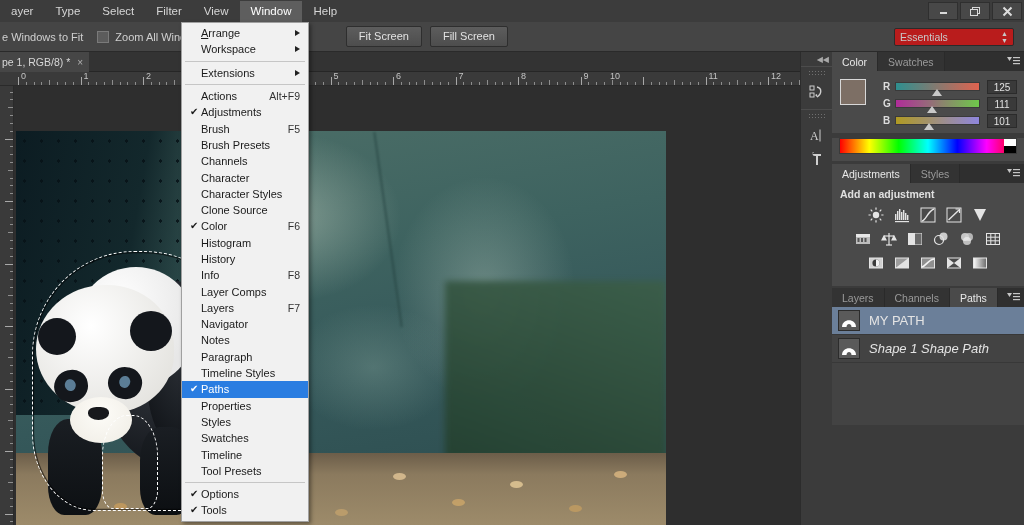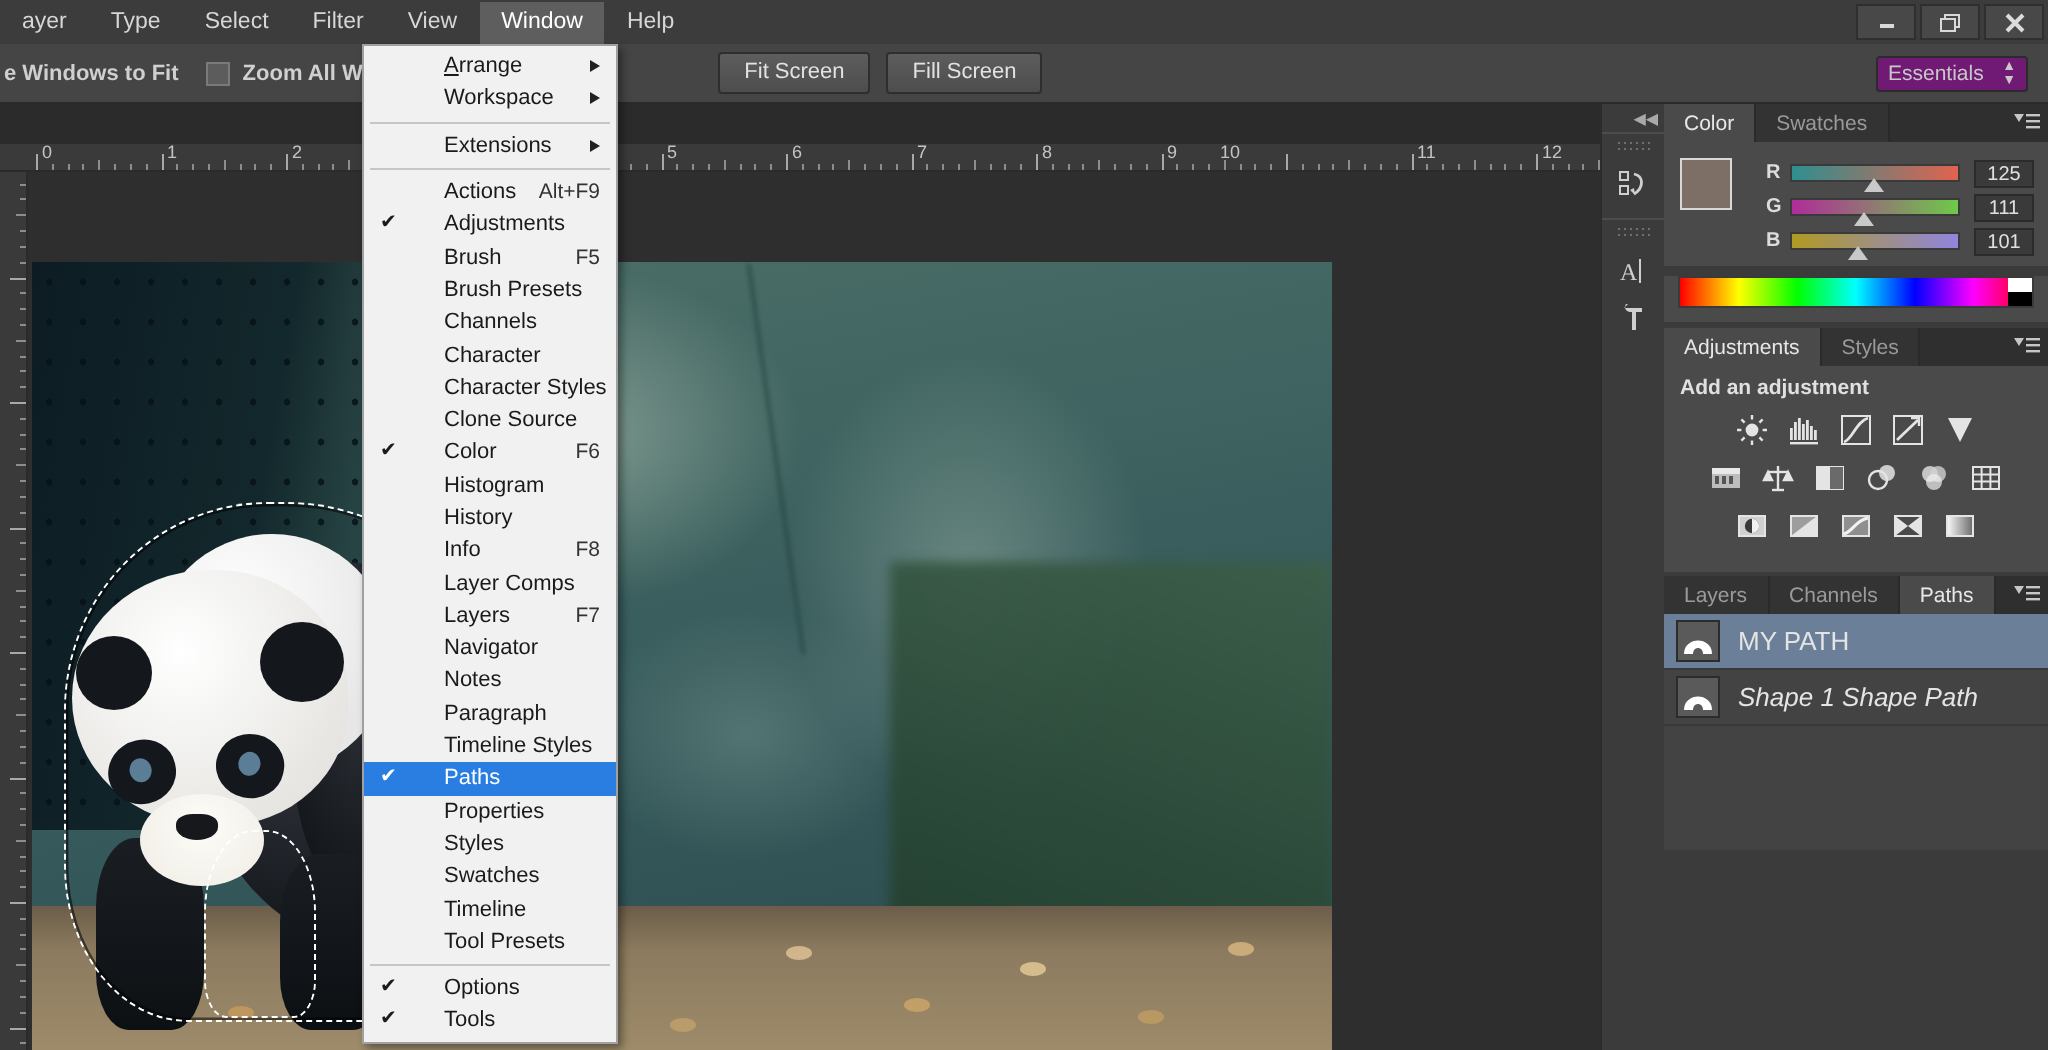--- a/index.html
+++ b/index.html
@@ -38,38 +38,38 @@
   .winbtn.close { }
   .winbtn svg { display:block; }
 
   
   .optionsbar {
     position: absolute; top: 22px; left: 0; width: 1024px; height: 30px;
     background: #454545;
     border-bottom: 1px solid #2a2a2a;
     display: flex; align-items: center;
   }
-  .opt-text { font-size: 11px; color: #d0d0d0; margin-right: 14px; white-space: nowrap; font-weight: bold; }
+  .opt-text { font-size: 11px; color: #d0d0d0; margin-right: 14px; white-space: nowrap; }
   .opt-check {
     width: 12px; height: 12px; background: #5c5c5c; border: 1px solid #7a7a7a;
     margin-right: 6px; flex: none;
   }
   .opt-btn {
     background: linear-gradient(#5d5d5d,#4d4d4d);
     border: 1px solid #2e2e2e; border-radius: 2px;
     color: #e2e2e2; font-size: 11px;
     padding: 3px 12px 4px; margin-right: 8px; white-space: nowrap;
   }
   .opt-spin {
     width: 16px; height: 18px; background: #4a4a4a; border: 1px solid #2e2e2e;
     display:flex; align-items:center; justify-content:center; color:#cfcfcf; font-size:8px;
   }
   .essentials {
     position: absolute; right: 10px; top: 6px;
-    width: 76px; height: 18px; background: #701a75;
+    width: 120px; height: 18px; background: #b91c1c;
     border: 1px solid #2b2b2b; border-radius: 2px;
     display: flex; align-items: center; padding: 0 5px;
     font-size: 10.5px; color: #c8c8c8;
   }
   .essentials .arrow { margin-left: auto; font-size: 7px; line-height: 7px; text-align:center; }
 
   
   .tabstrip {
     position: absolute; top: 52px; left: 0; width: 800px; height: 20px;
     background: #333333; border-bottom: 1px solid #262626;
@@ -339,21 +339,21 @@
   .dropdown {
     position: absolute; left: 181px; top: 22px; width: 128px;
     background: #f1f1f1;
     border: 1px solid #a0a0a0;
     box-shadow: 2px 2px 4px rgba(0,0,0,.4);
     padding: 2px 0 2px 0;
     z-index: 50;
   }
   .dd-item {
     position: relative; height: 16.3px; display: flex; align-items: center;
-    font-size: 11px; color: #1a1a1a; padding-left: 40px; white-space: nowrap;
+    font-size: 11px; color: #1a1a1a; padding-left: 19px; white-space: nowrap;
   }
   .dd-item.sel { background: #2a7de1; color: #ffffff; }
   .dd-item .chk { position: absolute; left: 8px; font-size: 10px; line-height: 10px; }
   .dd-item .sc { position: absolute; right: 8px; font-size: 10.5px; color: #333; }
   .dd-item .sub {
     position: absolute; right: 8px; width: 0; height: 0;
     border-top: 3.5px solid transparent; border-bottom: 3.5px solid transparent;
     border-left: 5px solid #222;
   }
   .dd-item .mn { text-decoration: underline; }
@@ -400,20 +400,26 @@
     <div class="opt-spin" style="margin-right:110px;">▲<br></div>
     <div class="opt-btn">Fit Screen</div>
     <div class="opt-btn">Fill Screen</div>
 
     <div class="essentials">
       <span>Essentials</span>
       <span class="arrow">▲<br>▼</span>
     </div>
   </div>
 
+  <div class="tabstrip">
+    <div class="doctab">
+      <span>pe 1, RGB/8) *</span>
+      <span class="cl">×</span>
+    </div>
+  </div>
 
   <div class="ruler-h" id="rulerH">
       <div class="tick maj" style="left: 18px;"></div>
       <div class="lbl" style="left: 21px;">0</div>
       <div class="tick min" style="left: 25.8125px;"></div>
       <div class="tick min" style="left: 33.625px;"></div>
       <div class="tick min" style="left: 41.4375px;"></div>
       <div class="tick mid" style="left: 49.25px;"></div>
       <div class="tick min" style="left: 57.0625px;"></div>
       <div class="tick min" style="left: 64.875px;"></div>

